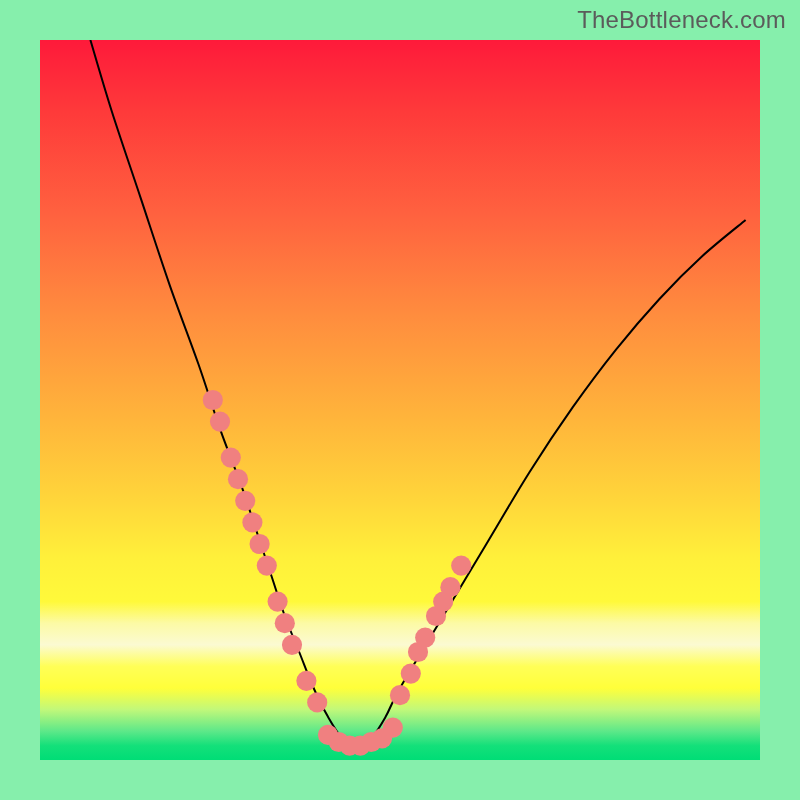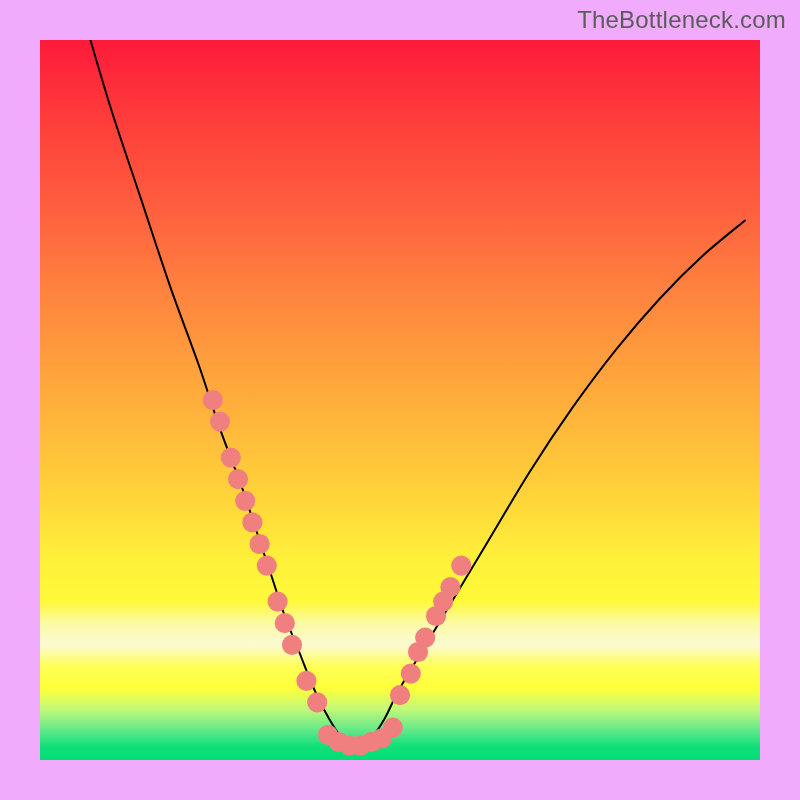--- a/index.html
+++ b/index.html
@@ -8,21 +8,21 @@
     width: 800px;
     height: 800px;
     overflow: hidden;
     background: #000;
     font-family: Arial, Helvetica, sans-serif;
   }
   .frame {
     position: relative;
     width: 800px;
     height: 800px;
-    background: #f0abfc;
+    background: #86efac;
   }
   .watermark {
     position: absolute;
     top: 6px;
     right: 14px;
     color: #5b5b5b;
     font-size: 24px;
     font-weight: 400;
     letter-spacing: 0.2px;
     z-index: 10;

